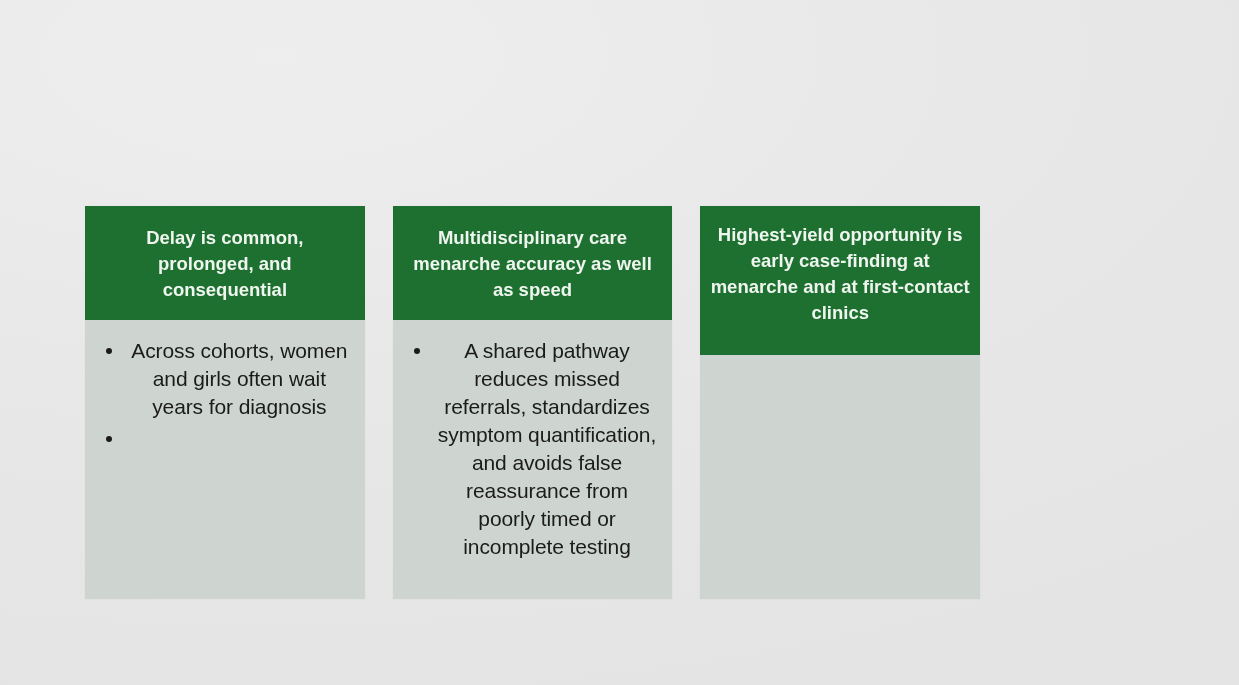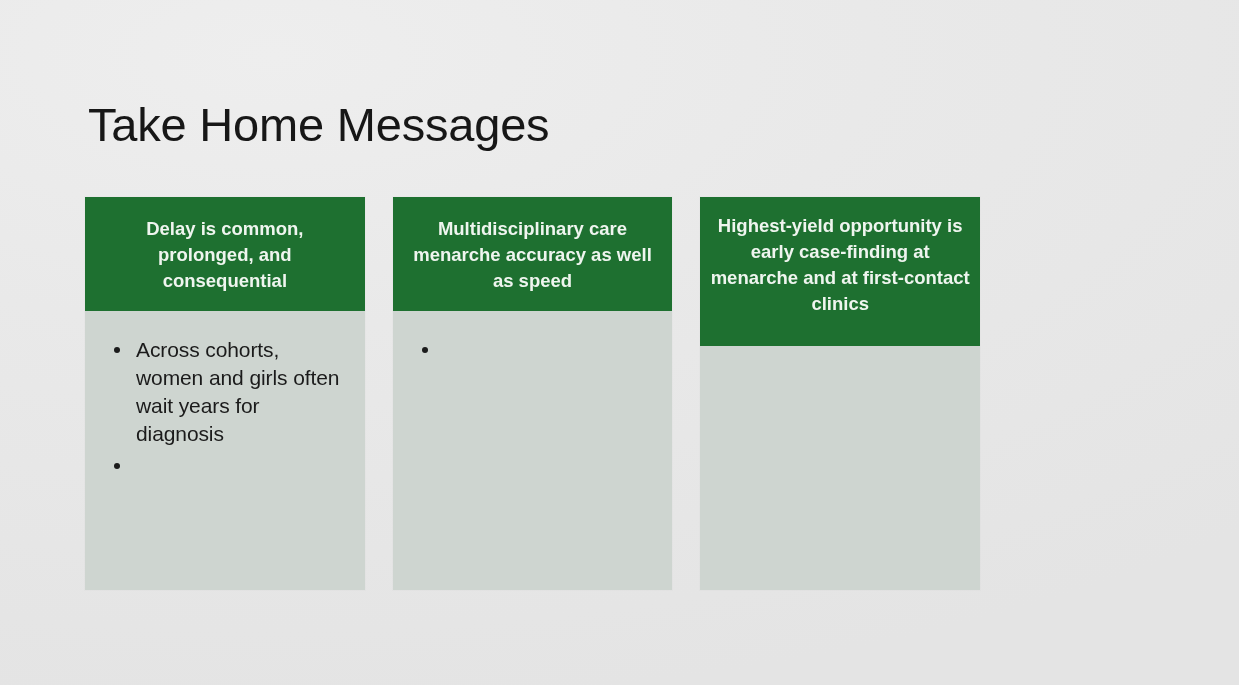--- a/index.html
+++ b/index.html
@@ -33,21 +33,21 @@
     font-weight: 400;
     letter-spacing: -0.2px;
     color: #171717;
     line-height: 1.12;
     white-space: nowrap;
   }
 
   .cards {
     position: absolute;
     left: 85px;
-    top: 197px;
+    top: 206px;
     width: 895px;
     display: flex;
     gap: 28px;
     align-items: flex-start;
   }
 
   .card {
     width: 326px;
     min-height: 393px;
     display: flex;
@@ -70,23 +70,24 @@
     padding: 16px 10px 29px 10px;
   }
 
   .card-body {
     flex: 1 1 auto;
     padding: 17px 14px 20px 18px;
     box-sizing: border-box;
   }
 
   .bullets {
-    margin: 8px;
+    margin: 0;
     padding: 0;
     list-style: none;
+    text-align: center;
   }
   .bullets li {
     position: relative;
     padding-left: 25px;
     margin-bottom: 4px;
     font-size: 21px;
     line-height: 1.33;
     color: #1b1b1b;
     letter-spacing: -0.1px;
   }
@@ -101,21 +102,20 @@
     height: 6px;
     border-radius: 50%;
     background: #1b1b1b;
   }
 </style>
 </head>
 <body>
 
 <div class="slide">
 
-  <h1 class="slide-title">Take Home Messages</h1>
 
   <div class="cards">
 
     <div class="card">
       <div class="card-header">Delay is common, prolonged, and consequential</div>
       <div class="card-body">
         <ul class="bullets">
           <li>
             <span class="dot"></span>
             <span>Across cohorts, women and girls often wait years for diagnosis</span>
@@ -126,20 +126,21 @@
         </ul>
       </div>
     </div>
 
     <div class="card">
       <div class="card-header">Multidisciplinary care menarche accuracy as well as speed</div>
       <div class="card-body">
         <ul class="bullets">
           <li>
             <span class="dot"></span>
+            <span>A shared pathway reduces missed referrals, standardizes symptom quantification, and avoids false reassurance from poorly timed or incomplete testing</span>
           </li>
         </ul>
       </div>
     </div>
 
     <div class="card tall">
       <div class="card-header">Highest-yield opportunity is early case-finding at menarche and at first-contact clinics</div>
     </div>
 
   </div>

